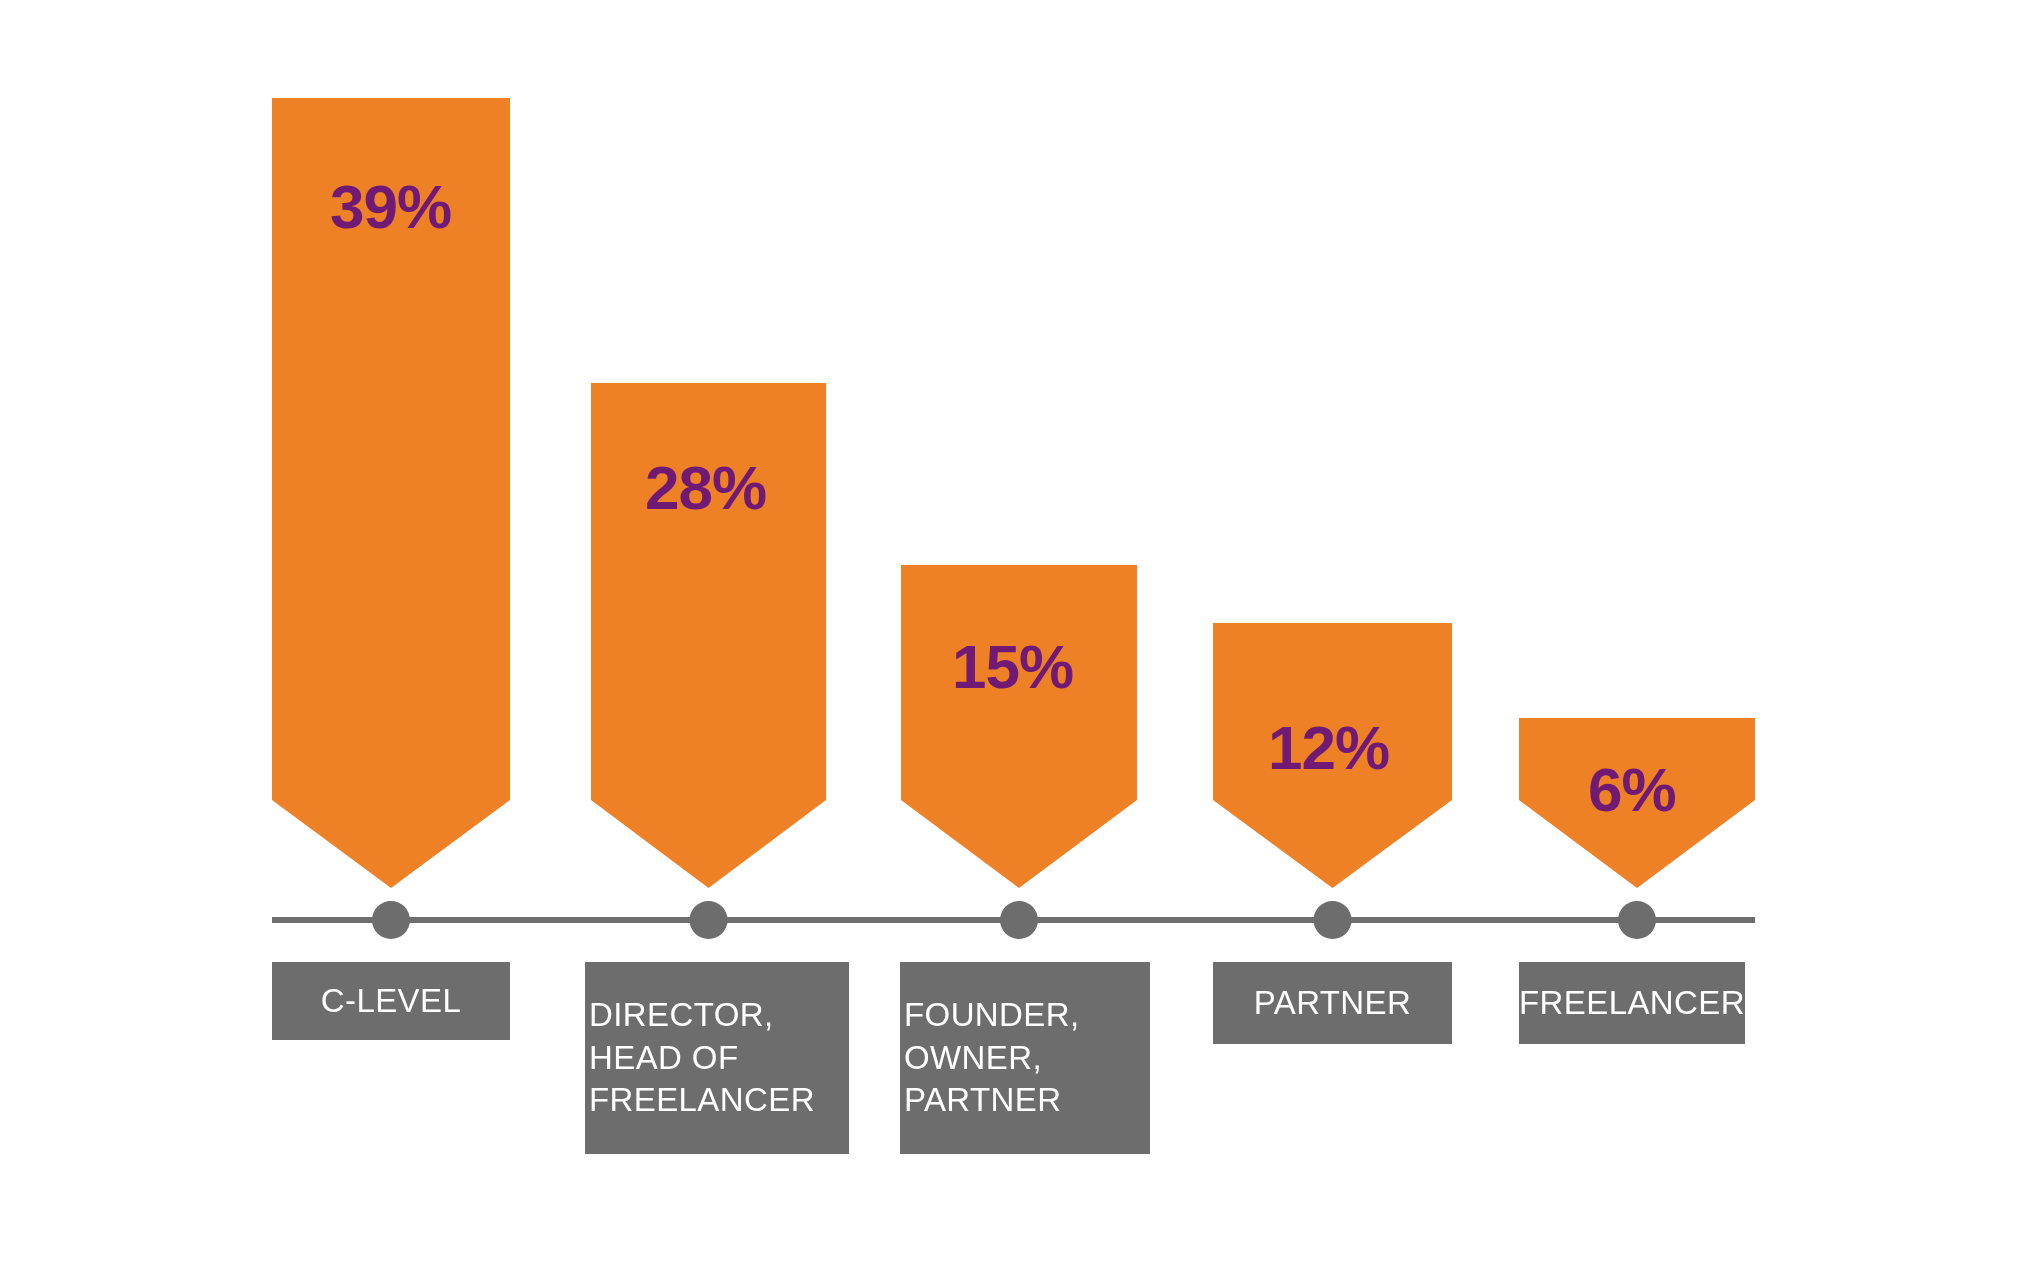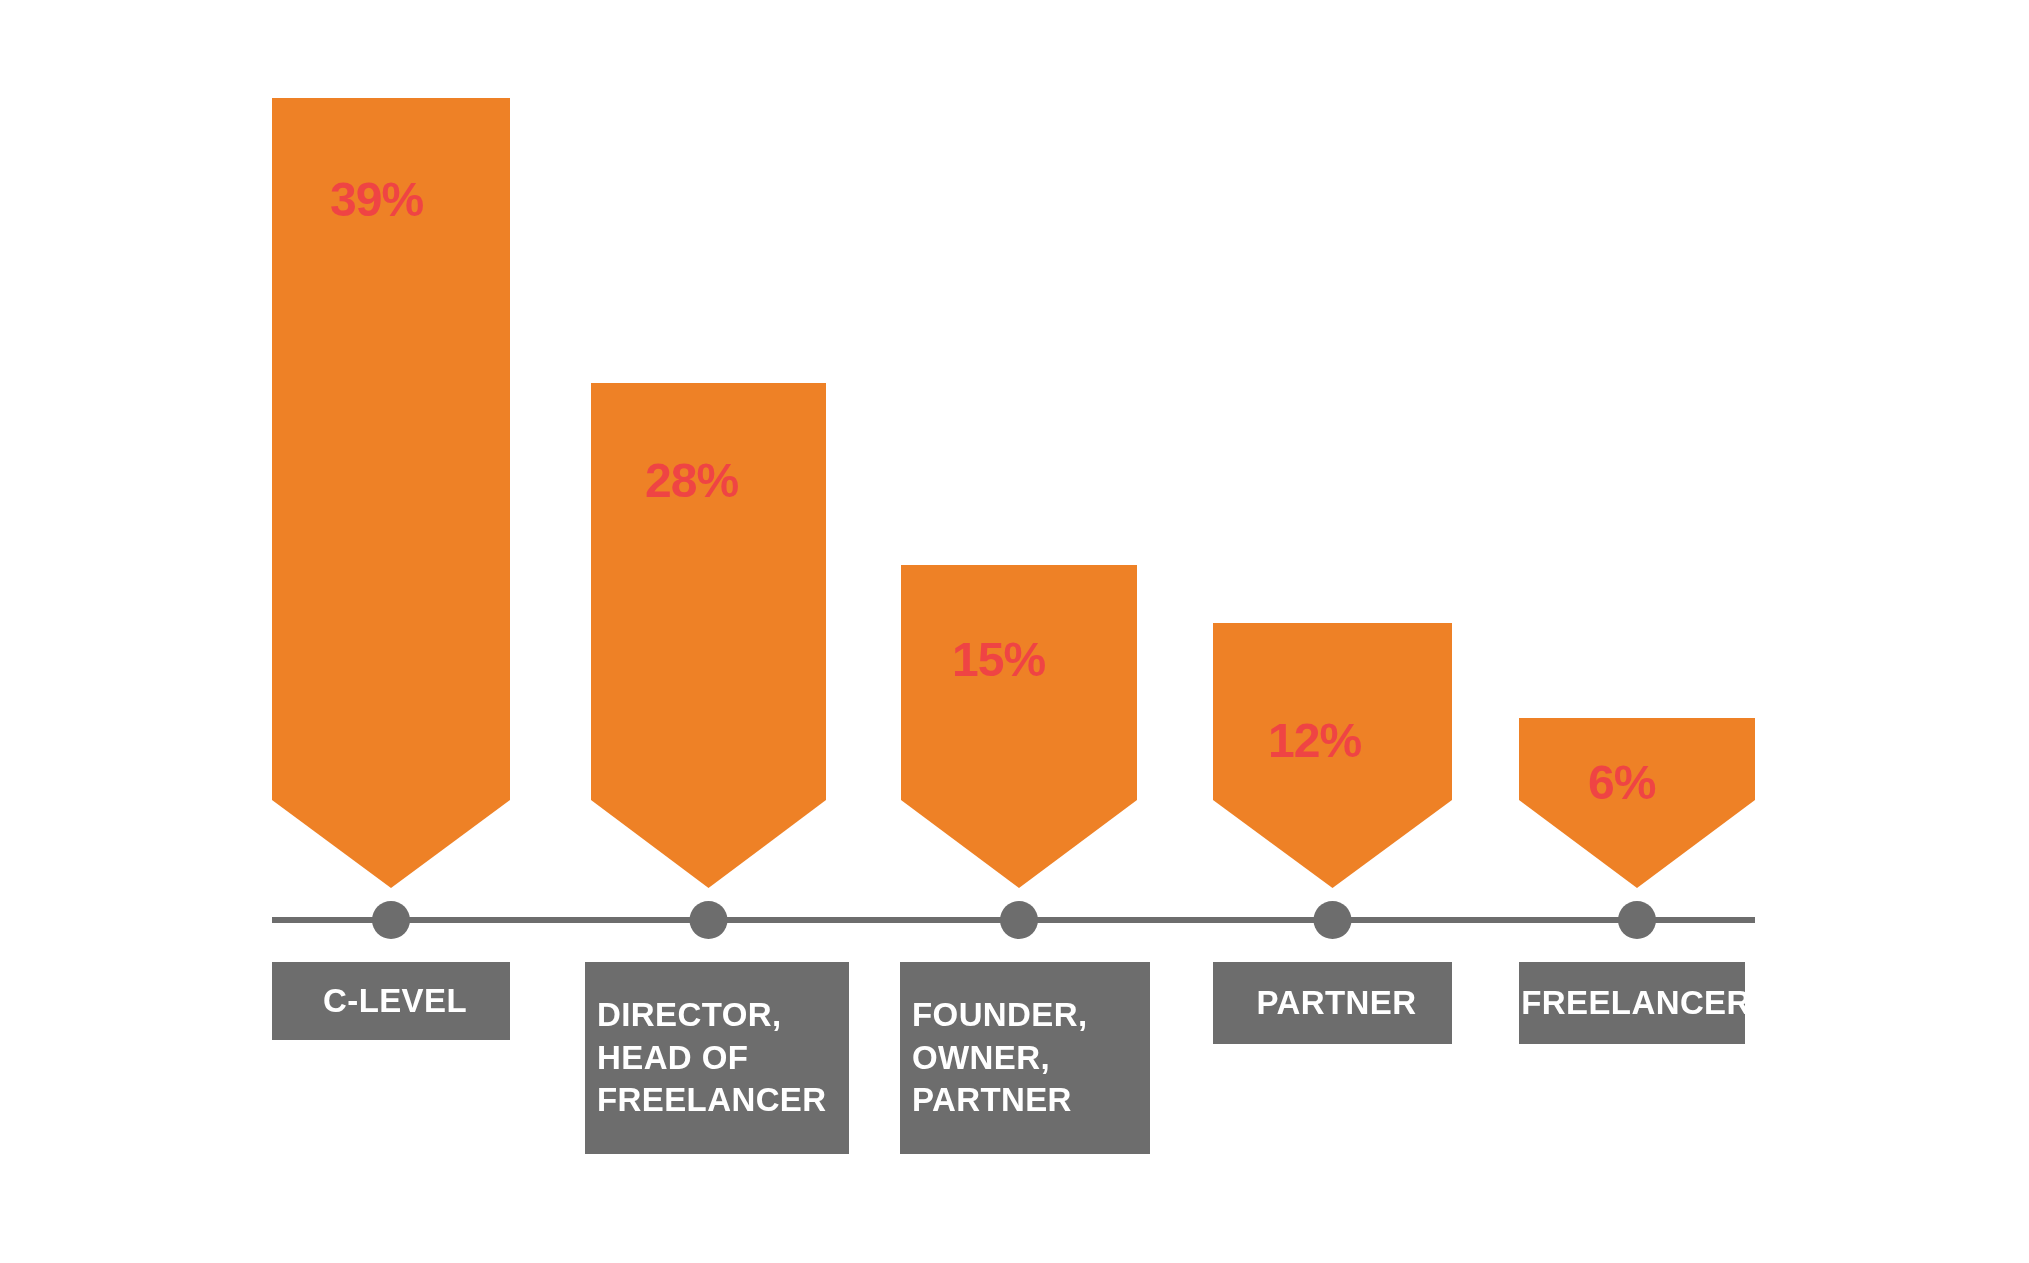--- a/index.html
+++ b/index.html
@@ -22,24 +22,24 @@
   #chart-svg {
     position: absolute;
     left: 0;
     top: 0;
     width: 2029px;
     height: 1263px;
     display: block;
   }
   .bar-value {
     position: absolute;
-    color: #ef4444;
+    color: #701a75;
     font-family: "Liberation Sans", sans-serif;
     font-weight: bold;
-    font-size: 48px;
+    font-size: 62px;
     letter-spacing: -1px;
     line-height: 1;
     white-space: nowrap;
   }
   .cat-label-box {
     position: absolute;
     background: #6D6D6D;
     box-sizing: border-box;
     display: flex;
     flex-direction: column;
@@ -50,26 +50,25 @@
     text-align: center;
   }
   .cat-label-box.left {
     align-items: flex-start;
     text-align: left;
     padding-left: 4px;
   }
   .cat-line {
     color: #ffffff;
     font-family: "Liberation Sans", sans-serif;
-    font-weight: bold;
+    font-weight: normal;
     font-size: 33px;
     line-height: 1.30;
     letter-spacing: 0.4px;
     white-space: nowrap;
-    margin-left: 8px;
   }
 </style>
 </head>
 <body>
 
 <div id="chart-canvas">
 
   <svg id="chart-svg" viewBox="0 0 2029 1263" xmlns="http://www.w3.org/2000/svg">
 
     <polygon fill="#EE8126" points="272,98 510,98 510,800 391,888 272,800"></polygon>

